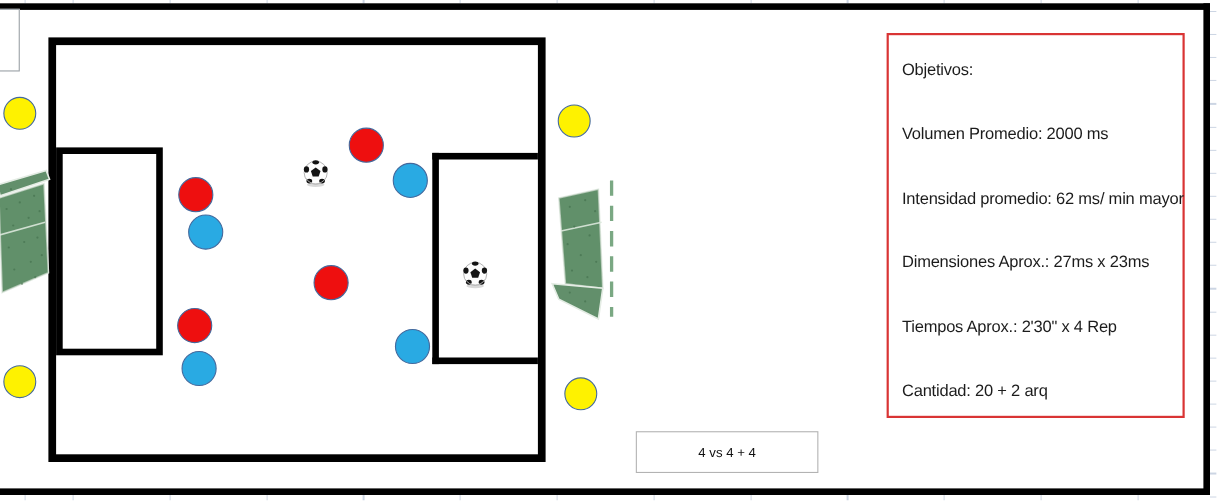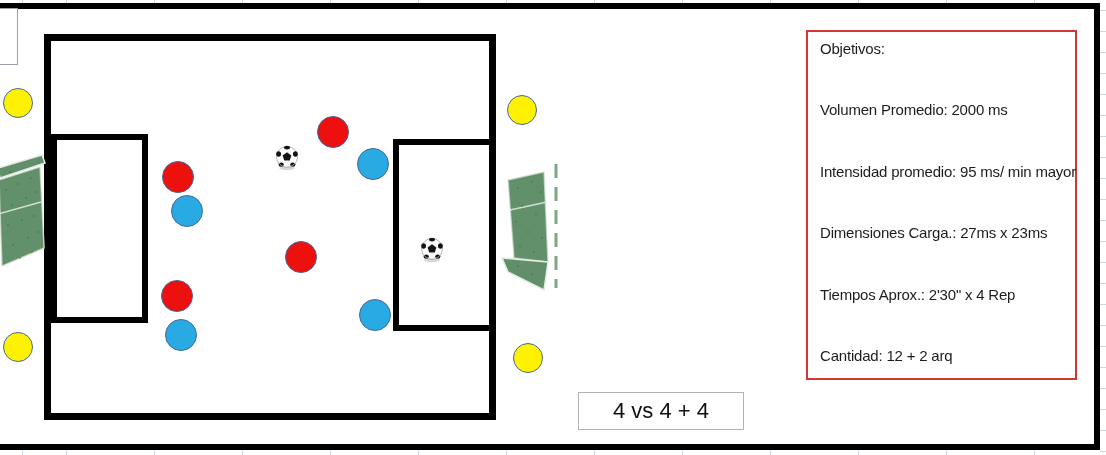--- a/index.html
+++ b/index.html
@@ -23,26 +23,26 @@
   .line-right{left:1094px;top:3px;width:6px;height:447px;background:#000;}
   .name-box{left:-8px;top:8px;width:24px;height:55px;background:#fff;border:1px solid #9aa0a6;}
   
   .field{left:44px;top:34px;width:452px;height:386px;border:7px solid #000;box-sizing:border-box;background:transparent;}
   .zone-left{left:51px;top:134px;width:97px;height:189px;border:6px solid #000;box-sizing:border-box;}
   .zone-right{left:393px;top:139px;width:96px;height:192px;border:6px solid #000;border-right:none;box-sizing:border-box;}
   .player{position:absolute;border-radius:50%;border:1px solid #44699d;box-sizing:border-box;}
   .ball{position:absolute;}
   
   .label-box{left:578px;top:392px;width:164px;height:36px;background:#fff;border:1px solid #b3b3b3;
-    display:flex;align-items:center;justify-content:center;font-size:22px;color:#111;}
+    display:flex;align-items:center;justify-content:center;font-size:12px;color:#111;}
   
   .objectives{left:806px;top:30px;width:271px;height:350px;background:#fff;border:2px solid #d93434;
     box-sizing:border-box;display:flex;flex-direction:column;justify-content:space-between;
     padding:8px 8px 14px 12px;font-size:15px;letter-spacing:-0.2px;color:#1c1c1c;}
-  .objectives .line{white-space:nowrap;}
+  .objectives .line{white-space:nowrap;margin-top:15px;}
   svg{display:block;}
 </style>
 </head>
 <body>
 
 <div class="abs tick-top"></div>
 <div class="abs tick-bottom"></div>
 <div class="abs rows-right"></div>
 <div class="abs line-top"></div>
 <div class="abs line-bottom"></div>
@@ -136,17 +136,17 @@
 </svg>
   </div>
 
 <div class="abs label-box">
   <span>4  vs 4 + 4</span>
 </div>
 
 <div class="abs objectives">
   <div class="line">Objetivos:</div>
   <div class="line">Volumen Promedio: 2000 ms</div>
-  <div class="line">Intensidad promedio: 95 ms/ min mayor</div>
-  <div class="line">Dimensiones Carga.: 27ms x 23ms</div>
+  <div class="line">Intensidad promedio: 62 ms/ min mayor</div>
+  <div class="line">Dimensiones Aprox.: 27ms x 23ms</div>
   <div class="line">Tiempos Aprox.: 2'30" x 4 Rep</div>
-  <div class="line">Cantidad: 12 + 2 arq</div>
+  <div class="line">Cantidad: 20 + 2 arq</div>
 </div>
 
 </body></html>

